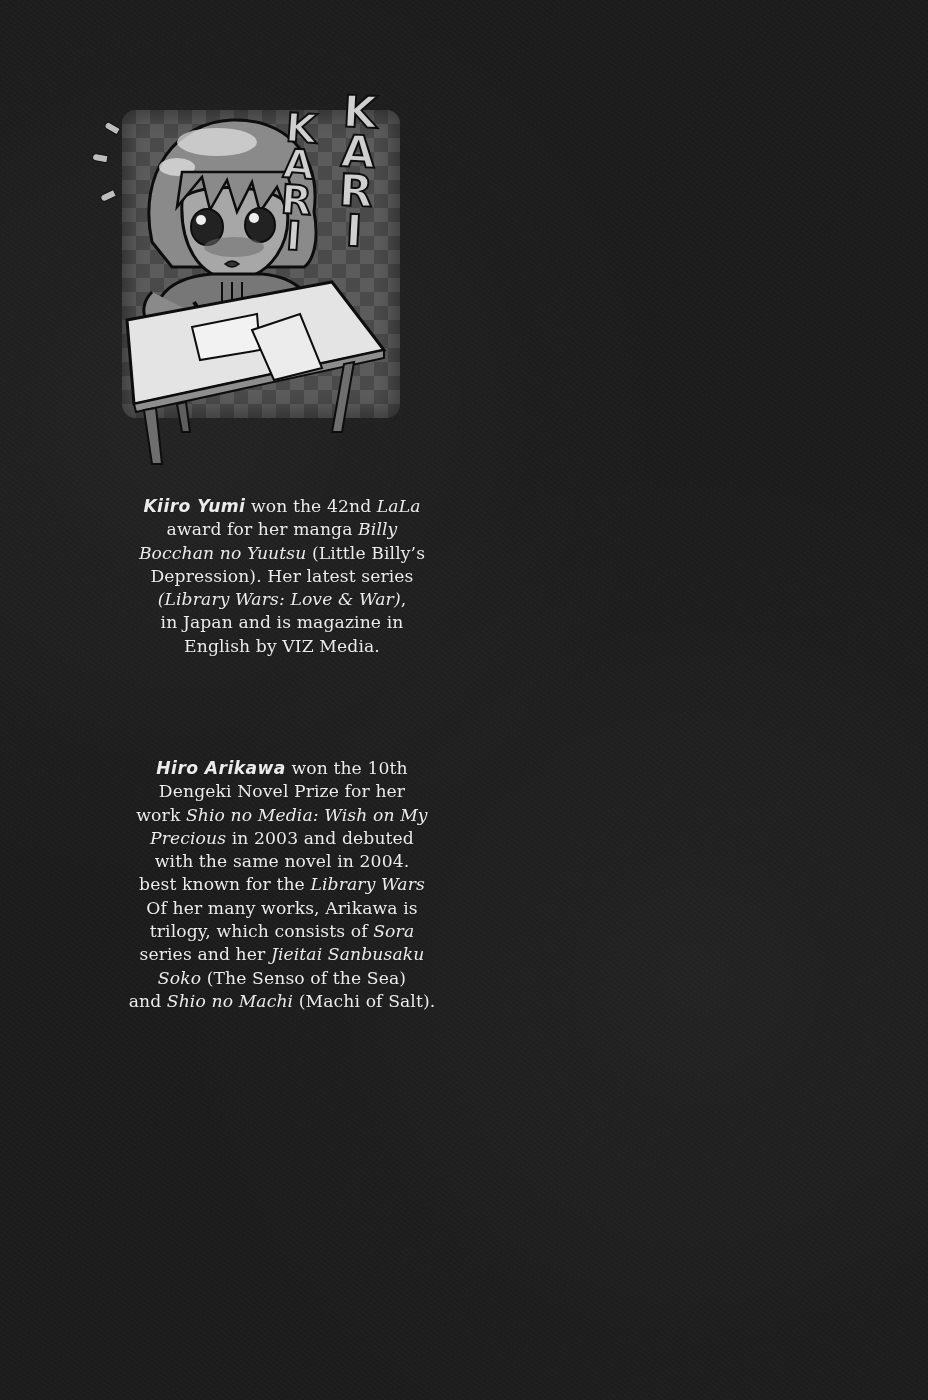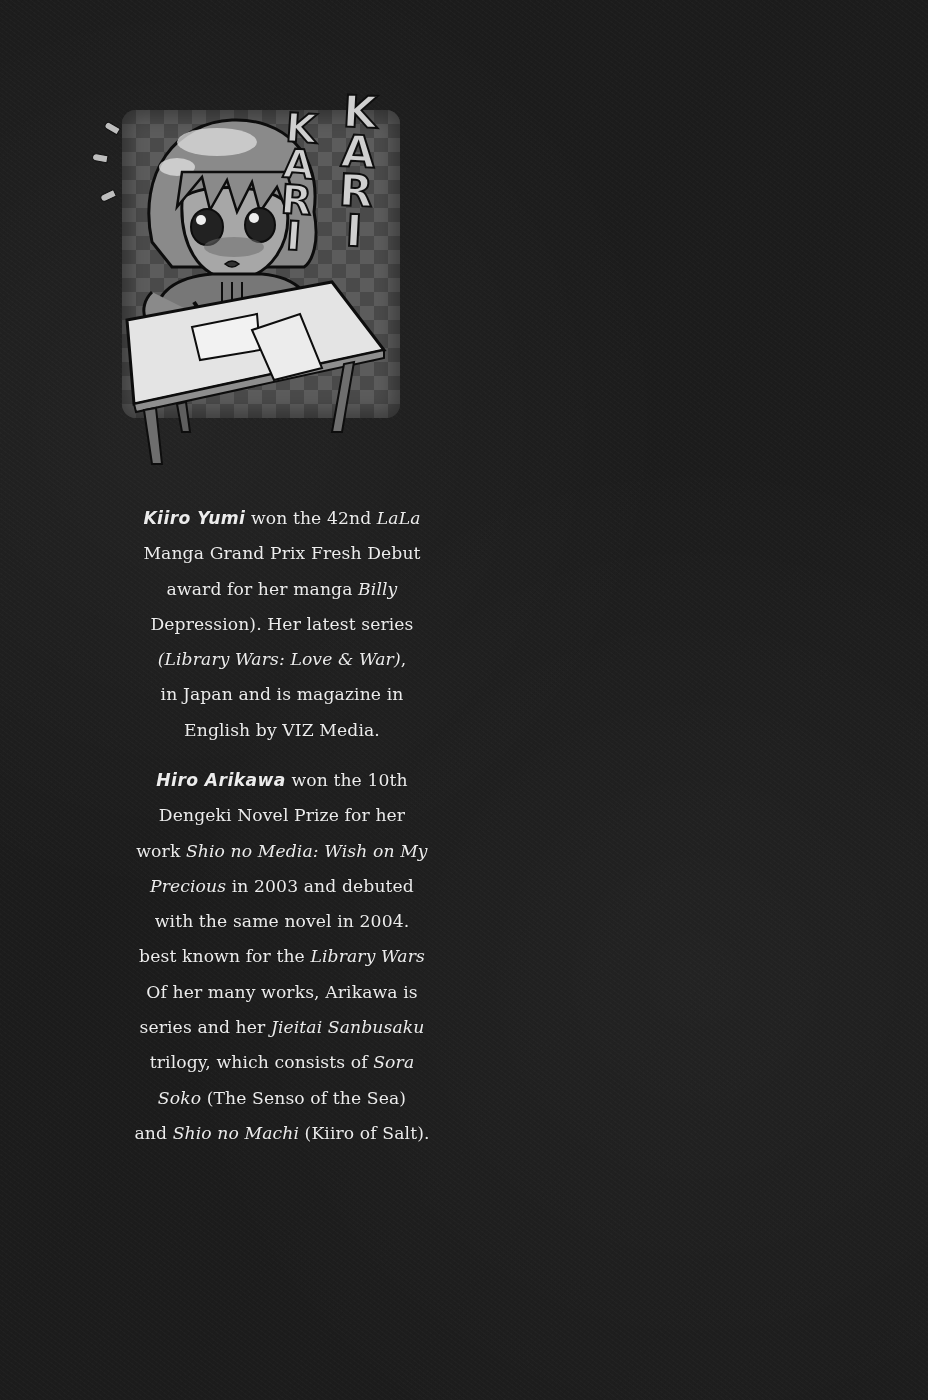--- a/index.html
+++ b/index.html
@@ -80,21 +80,21 @@
       text-align: center;
       color: #ececec;
       font-family: "DejaVu Serif", serif;
       font-size: 17.2px;
       line-height: 23.3px;
       letter-spacing: 0.1px;
       text-shadow: 0 0 1px rgba(0,0,0,0.6);
     }
     .bio-1 { top: 495px; }
     .bio-2 { top: 757px; }
-    .bio p { margin: 12px; }
+    .bio p { margin: 0; }
     .author-name {
       font-family: "DejaVu Sans", sans-serif;
       font-weight: bold;
       font-style: italic;
       letter-spacing: 0.4px;
     }
     .title-ital { font-style: italic; }
   </style>
 </head>
 <body>
@@ -153,33 +153,33 @@
   <div class="sfx sfx-right">
     <span>K</span>
     <span>A</span>
     <span>R</span>
     <span>I</span>
   </div>
 </div>
 
 <div class="bio bio-1">
   <p><span class="author-name">Kiiro Yumi</span><span> won the 42nd </span><span class="title-ital">LaLa</span></p>
-  <p><span>Manga Grand Prix Fresh Debut</span></p>
   <p><span>award for her manga </span><span class="title-ital">Billy</span></p>
+  <p><span class="title-ital">Bocchan no Yuutsu</span><span> (Little Billy’s</span></p>
   <p><span>Depression). Her latest series</span></p>
   <p><span class="title-ital">(Library Wars: Love &amp; War)</span><span>,</span></p>
   <p><span>in Japan and is magazine in</span></p>
   <p><span>English by VIZ Media.</span></p>
 </div>
 
 <div class="bio bio-2">
   <p><span class="author-name">Hiro Arikawa</span><span> won the 10th</span></p>
   <p><span>Dengeki Novel Prize for her</span></p>
   <p><span>work </span><span class="title-ital">Shio no Media: Wish on My</span></p>
   <p><span class="title-ital">Precious</span><span> in 2003 and debuted</span></p>
   <p><span>with the same novel in 2004.</span></p>
   <p><span>best known for the </span><span class="title-ital">Library Wars</span></p>
   <p><span>Of her many works, Arikawa is</span></p>
+  <p><span>trilogy, which consists of </span><span class="title-ital">Sora</span></p>
   <p><span>series and her </span><span class="title-ital">Jieitai Sanbusaku</span></p>
-  <p><span>trilogy, which consists of </span><span class="title-ital">Sora</span></p>
   <p><span class="title-ital">Soko</span><span> (The Senso of the Sea)</span></p>
-  <p><span>and </span><span class="title-ital">Shio no Machi</span><span> (Kiiro of Salt).</span></p>
+  <p><span>and </span><span class="title-ital">Shio no Machi</span><span> (Machi of Salt).</span></p>
 </div>
 
 </body></html>

